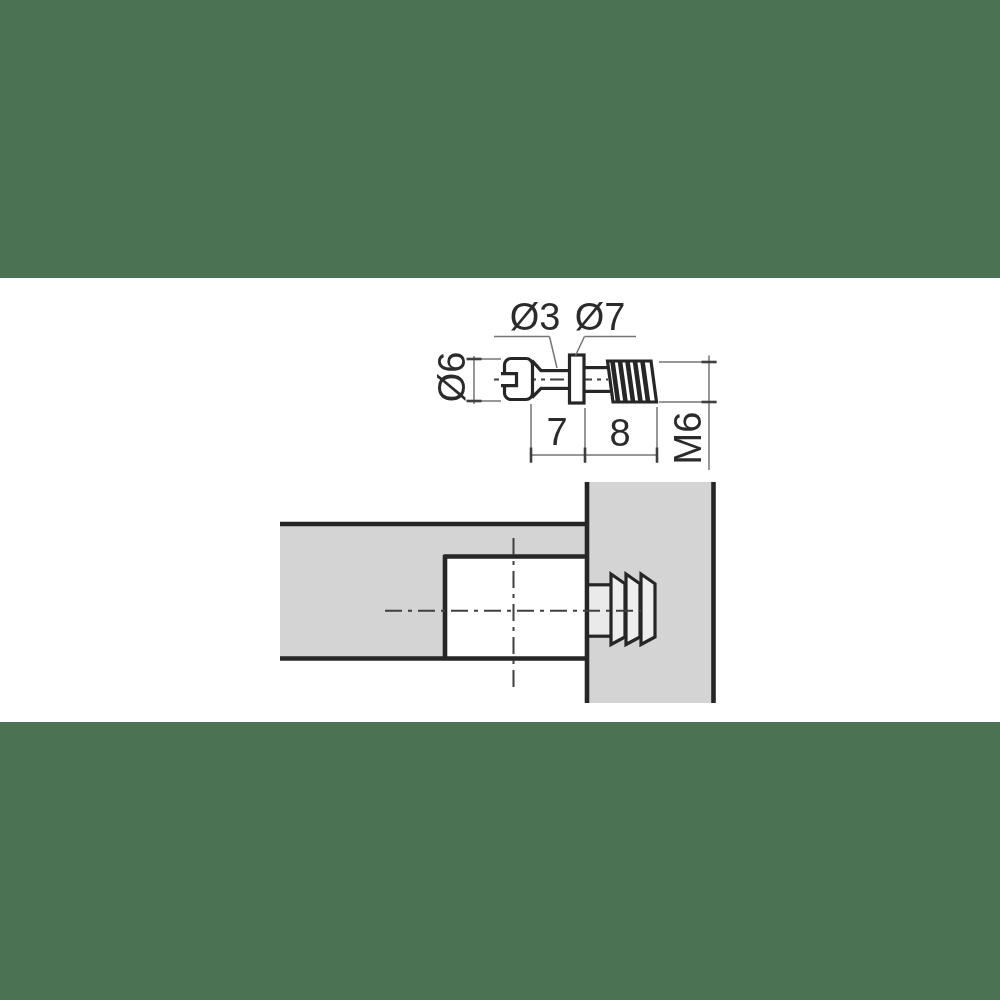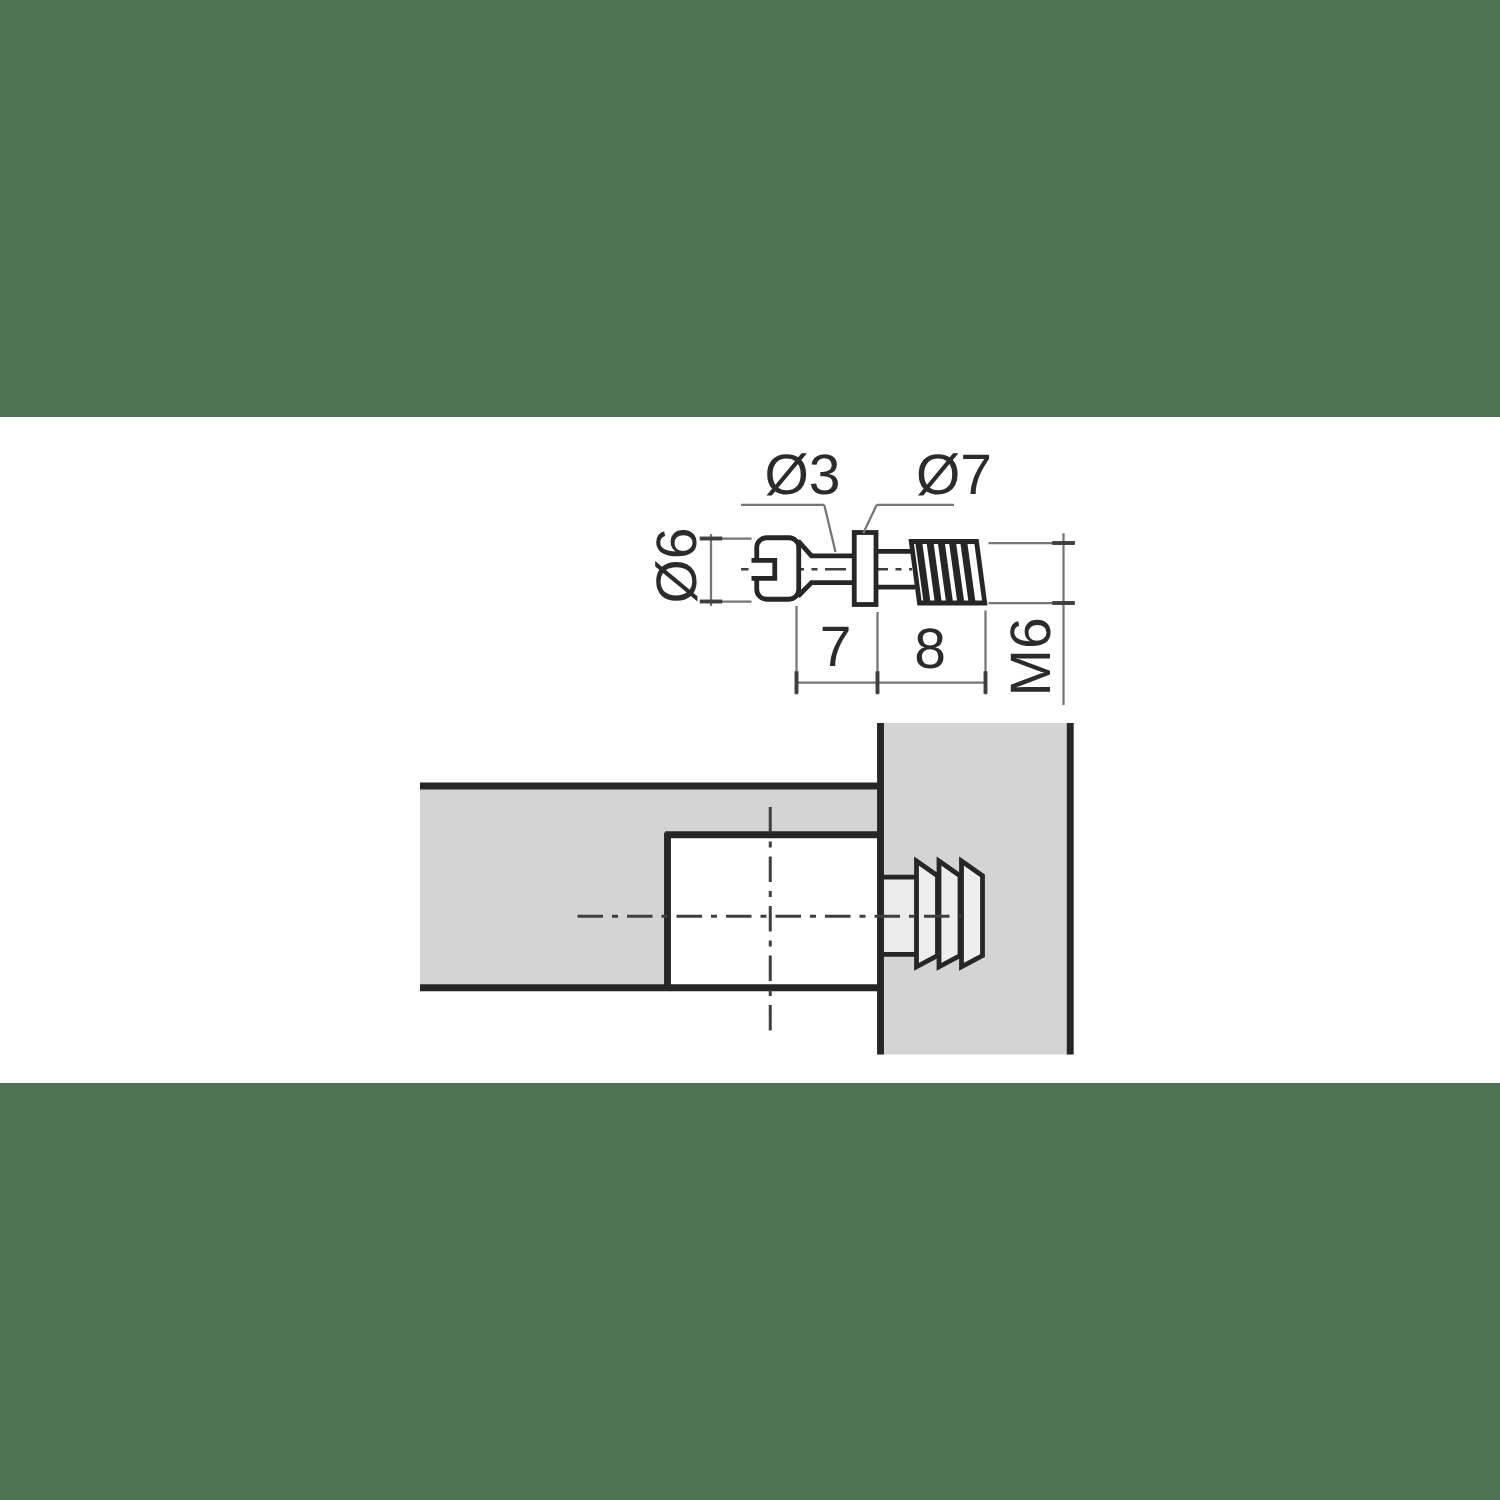--- a/index.html
+++ b/index.html
@@ -111,17 +111,17 @@
     <polygon points="611,574 625,583.8 625,637 611,644.5" fill="#EEEEEE" stroke="#262626" stroke-width="3.2"></polygon>
     <polygon points="626,574 640,583.8 640,637 626,644.5" fill="#EEEEEE" stroke="#262626" stroke-width="3.2"></polygon>
     <polygon points="641,574 655,583.8 655,637 641,644.5" fill="#EEEEEE" stroke="#262626" stroke-width="3.2"></polygon>
 
     <line class="centerline2" x1="385" y1="610.8" x2="641" y2="610.8"></line>
     <line class="centerline2" x1="513.5" y1="538" x2="513.5" y2="687"></line>
   </g>
 </svg>
 
 <div class="dim-label" style="left:505px;top:317px;margin-left:30px;">Ø3</div>
-<div class="dim-label" style="left:636px;top:317px;">Ø7</div>
+<div class="dim-label" style="left:600px;top:317px;">Ø7</div>
 <div class="dim-label rot" style="left:452px;top:377px;">Ø6</div>
 <div class="dim-label" style="left:557px;top:432px;">7</div>
 <div class="dim-label" style="left:620px;top:433px;">8</div>
 <div class="dim-label rot" style="left:688px;top:438px;">M6</div>
 
 </body></html>

